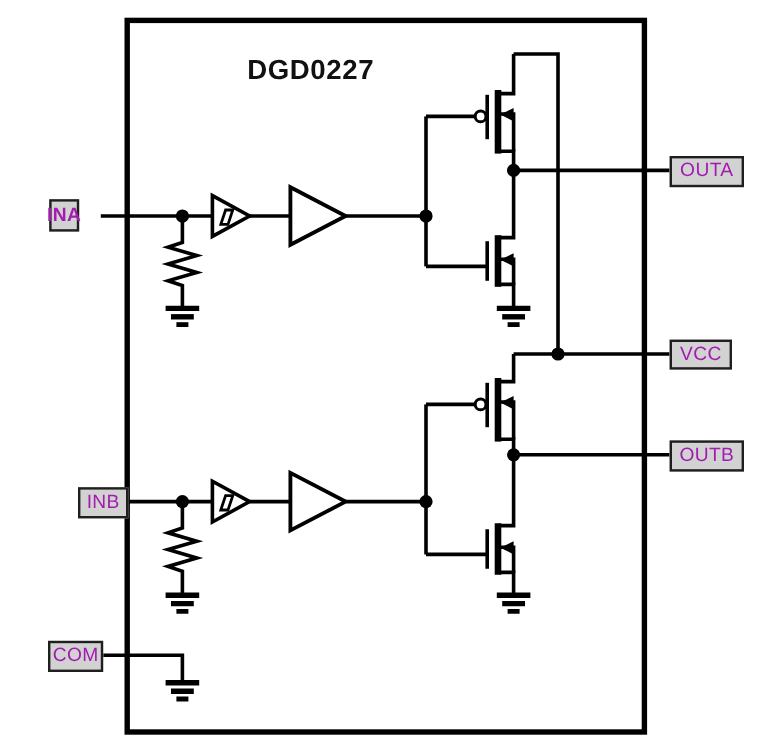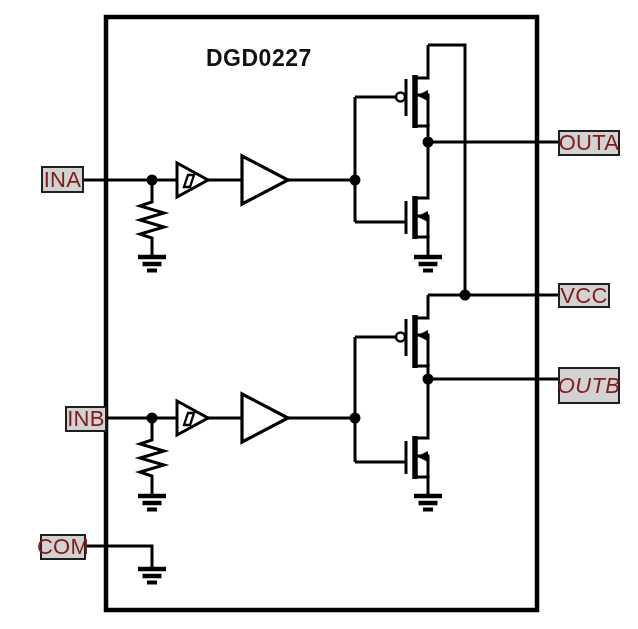--- a/index.html
+++ b/index.html
@@ -9,23 +9,23 @@
     background:#ffffff;
     font-family:"Liberation Sans", sans-serif;
     overflow:hidden;
   }
   #stage svg{position:absolute;left:0;top:0;}
   .pin{
     position:absolute;
     box-sizing:border-box;
     background:#d2d2d2;
     border:2px solid #1f1f1f;
-    color:#7f1d1d;
+    color:#a21caf;
     display:flex;align-items:center;justify-content:center;
-    font-size:22px;
+    font-size:16px;
     letter-spacing:0.3px;
     line-height:1;
     user-select:none;
   }
   .chip-title{
     position:absolute;
     left:160px;top:45px;
     font-size:23px;
     font-weight:bold;
     color:#111111;
@@ -157,20 +157,20 @@
         <circle cx="152" cy="418" r="5.5"></circle>
         <circle cx="355" cy="418" r="5.5"></circle>
         <circle cx="428" cy="379" r="5.5"></circle>
       </g>
 
     </g>
   </svg>
 
   <div class="chip-title">DGD0227</div>
 
-  <div class="pin" style="left:41px;  top:166px; width:43px; height:27px;">INA</div>
+  <div class="pin" style="left:41px;  top:166px; width:25px; height:27px;font-weight:bold;">INA</div>
   <div class="pin" style="left:45px;  top:406px; width:42px; height:26px;margin-left:20px;">INB</div>
   <div class="pin" style="left:40px;  top:534px; width:46px; height:26px;">COM</div>
   <div class="pin" style="left:558px; top:130px; width:62px; height:26px;">OUTA</div>
   <div class="pin" style="left:558px; top:283px; width:52px; height:25px;text-align:right;">VCC</div>
-  <div class="pin" style="left:558px; top:367px; width:62px; height:37px;font-style:italic;">OUTB</div>
+  <div class="pin" style="left:558px; top:367px; width:62px; height:26px;">OUTB</div>
 
 </div>
 
 </body></html>

